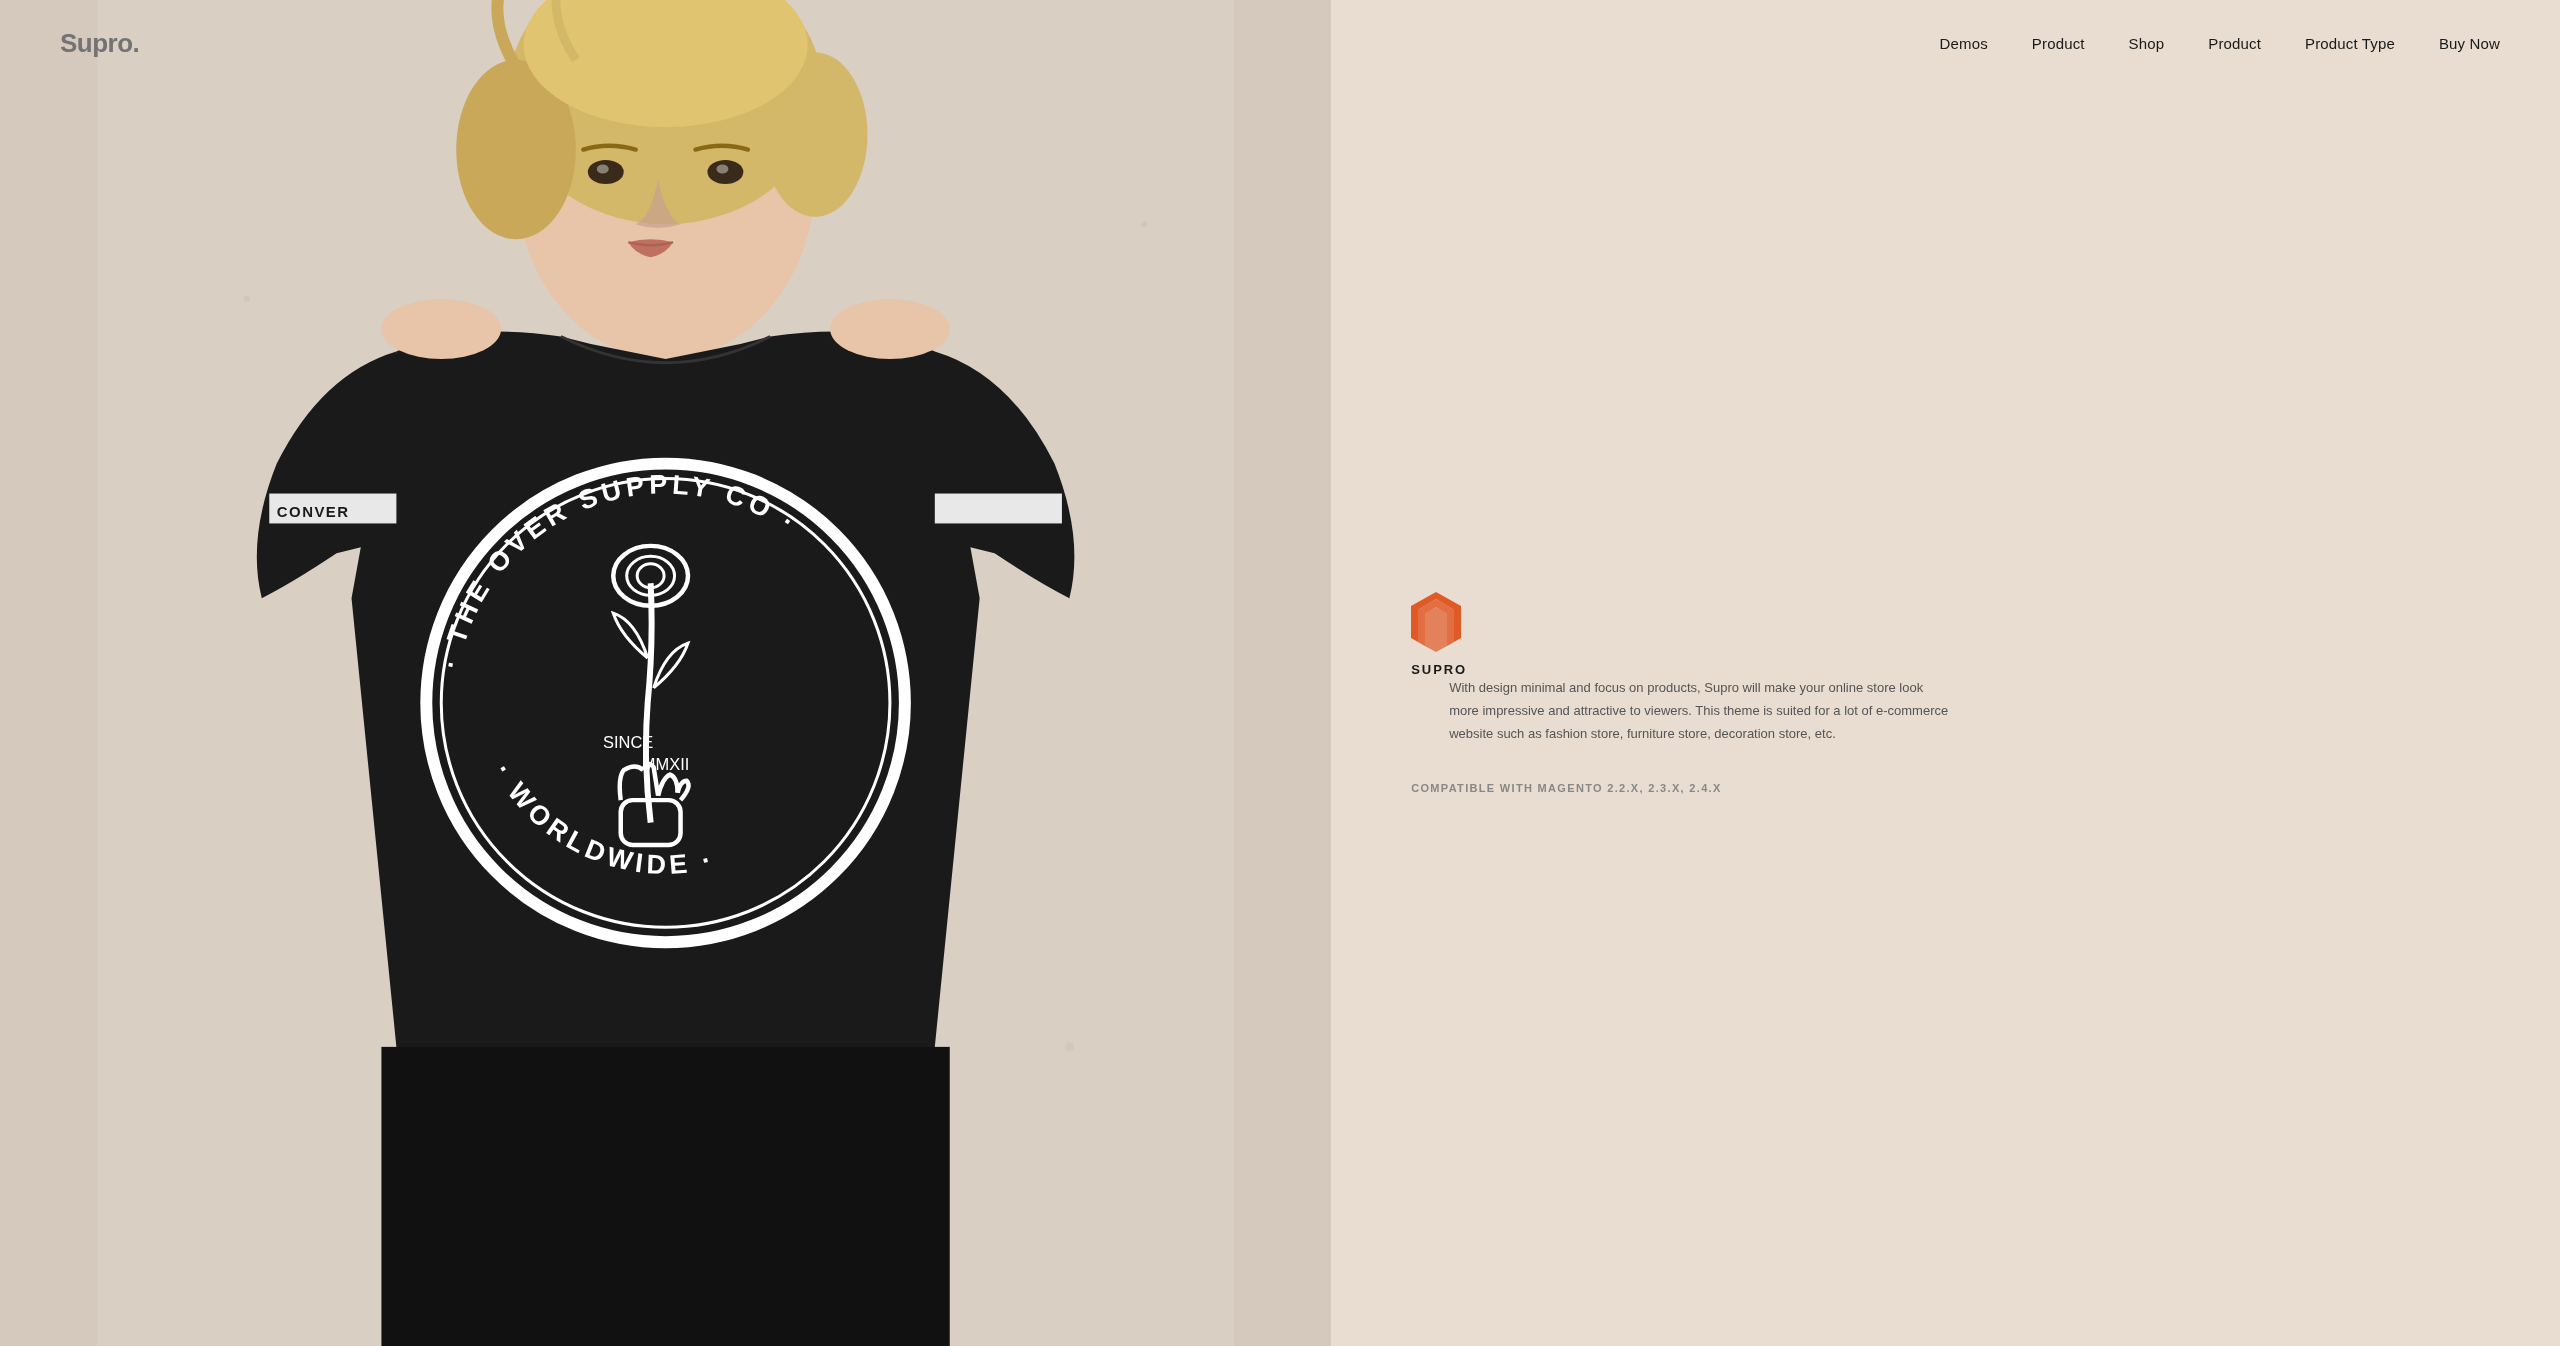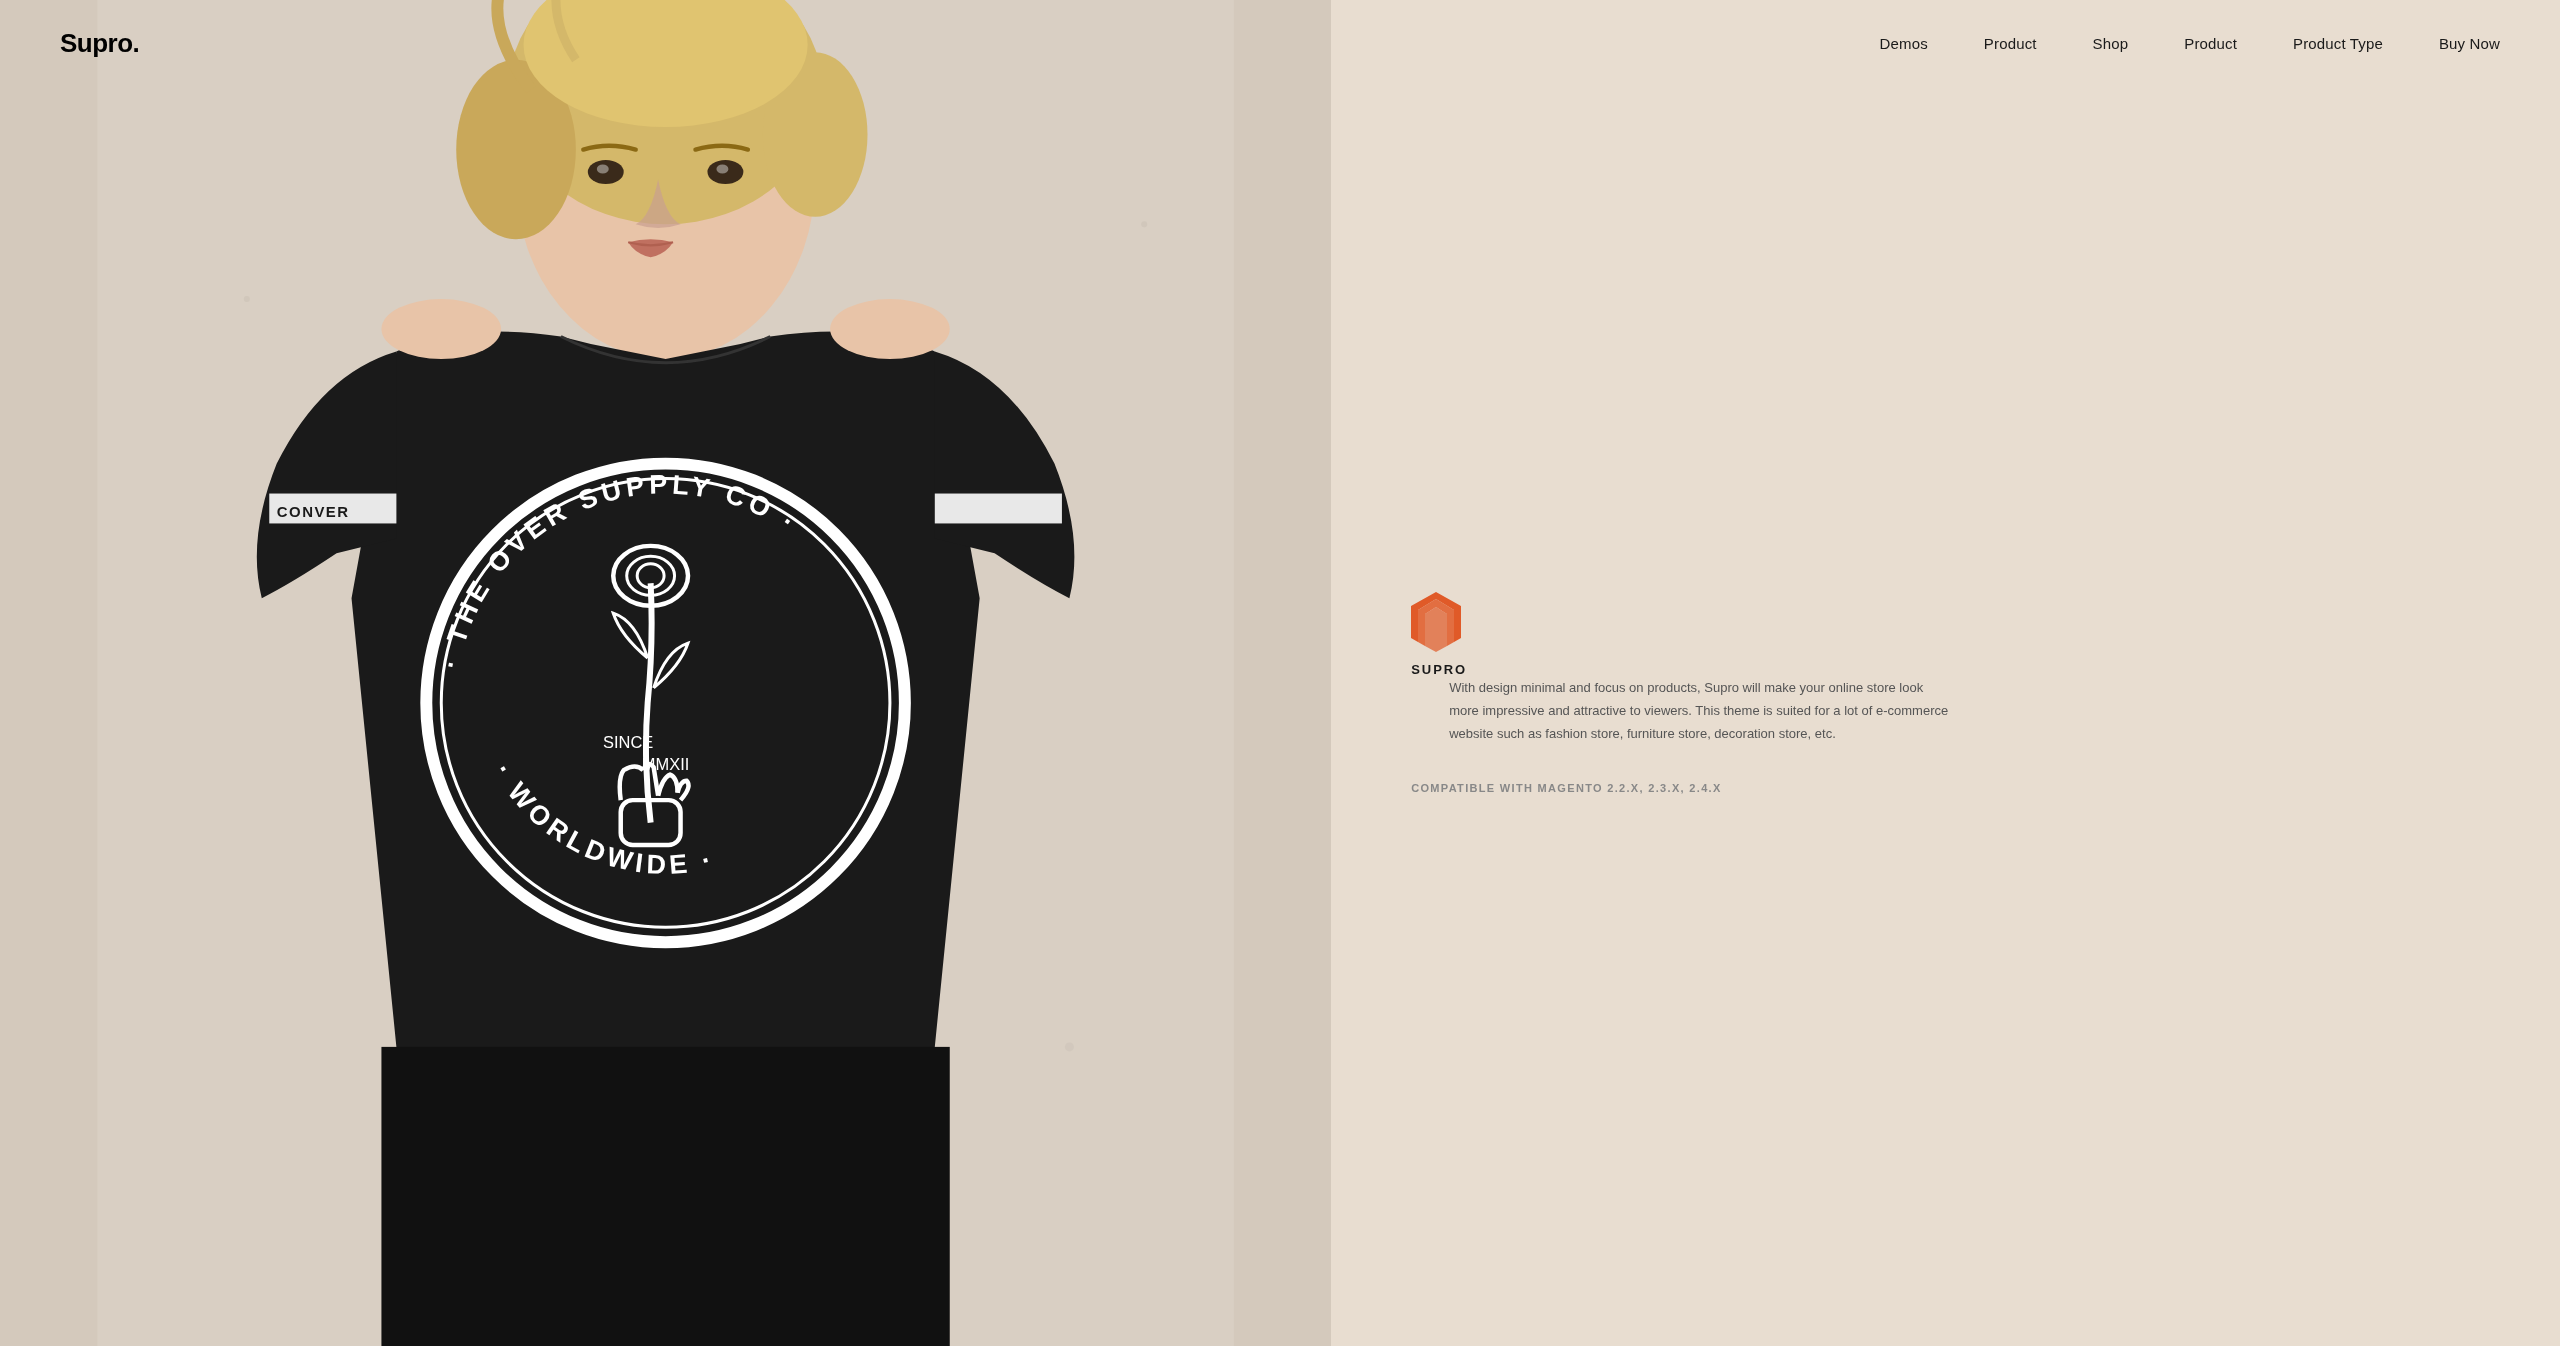--- a/index.html
+++ b/index.html
@@ -33,28 +33,28 @@
       z-index: 100;
       display: flex;
       align-items: center;
       justify-content: space-between;
       padding: 28px 60px;
     }
 
     .logo {
       font-size: 26px;
       font-weight: 800;
-      color: #000000;
+      color: #737373;
       letter-spacing: -0.5px;
     }
 
     .nav-links {
       display: flex;
       align-items: center;
-      gap: 56px;
+      gap: 44px;
       list-style: none;
     }
 
     .nav-links li a {
       text-decoration: none;
       color: #1a1a1a;
       font-size: 15px;
       font-weight: 400;
       letter-spacing: 0.01em;
       transition: opacity 0.2s;

